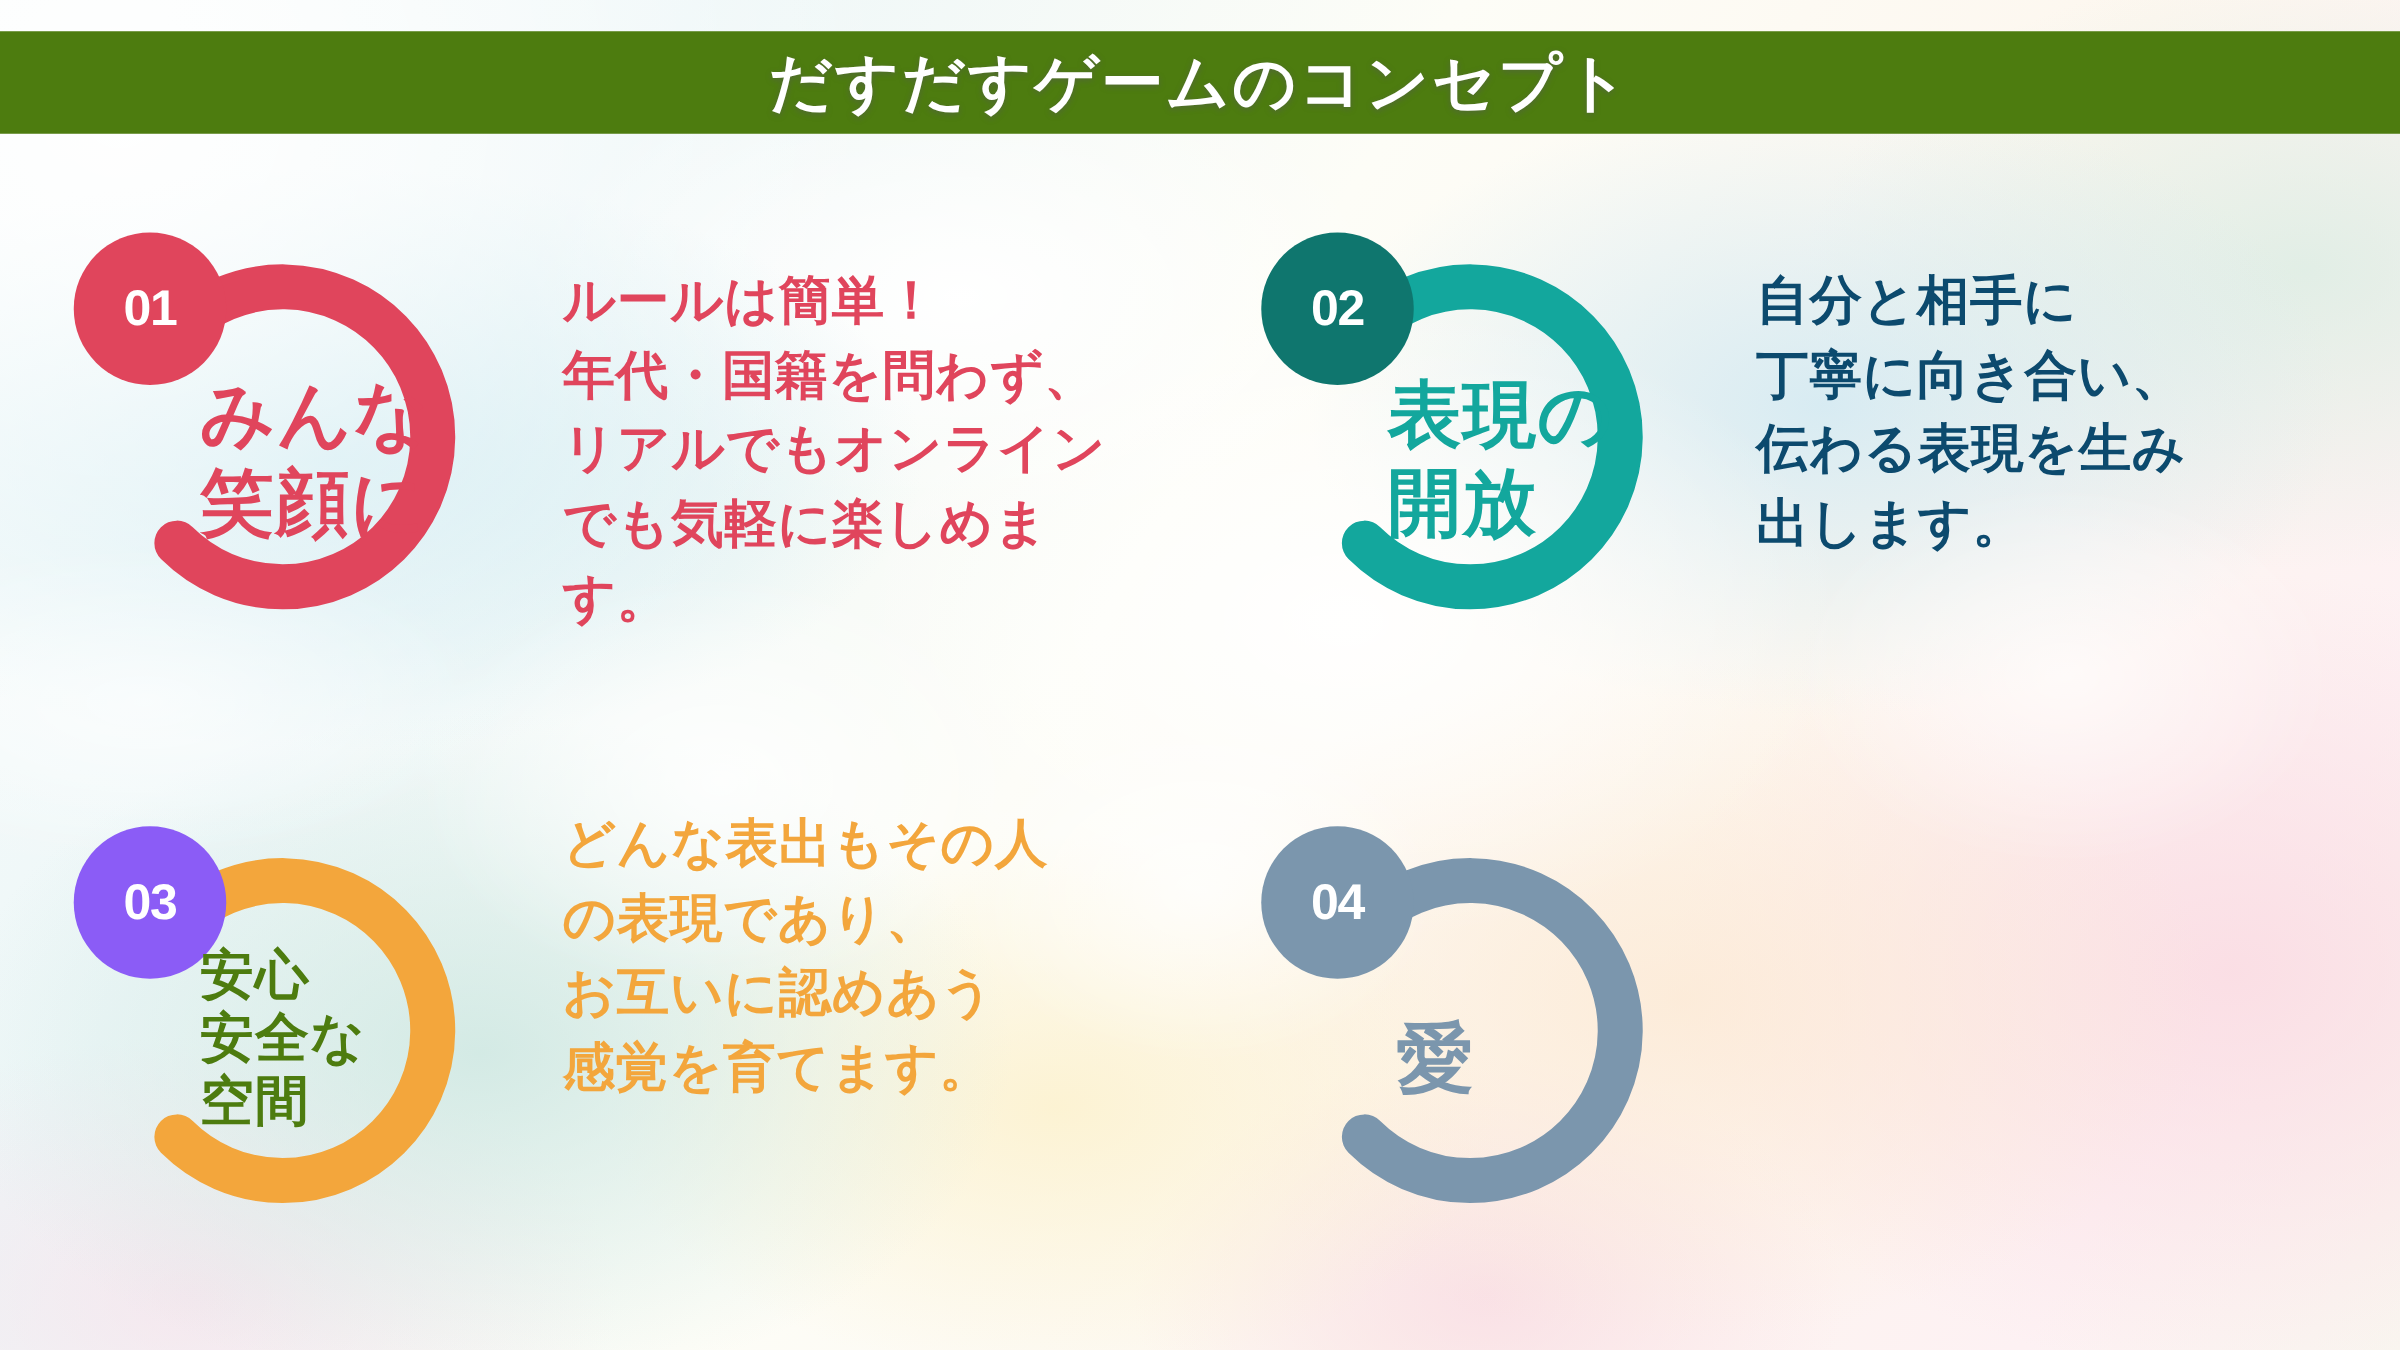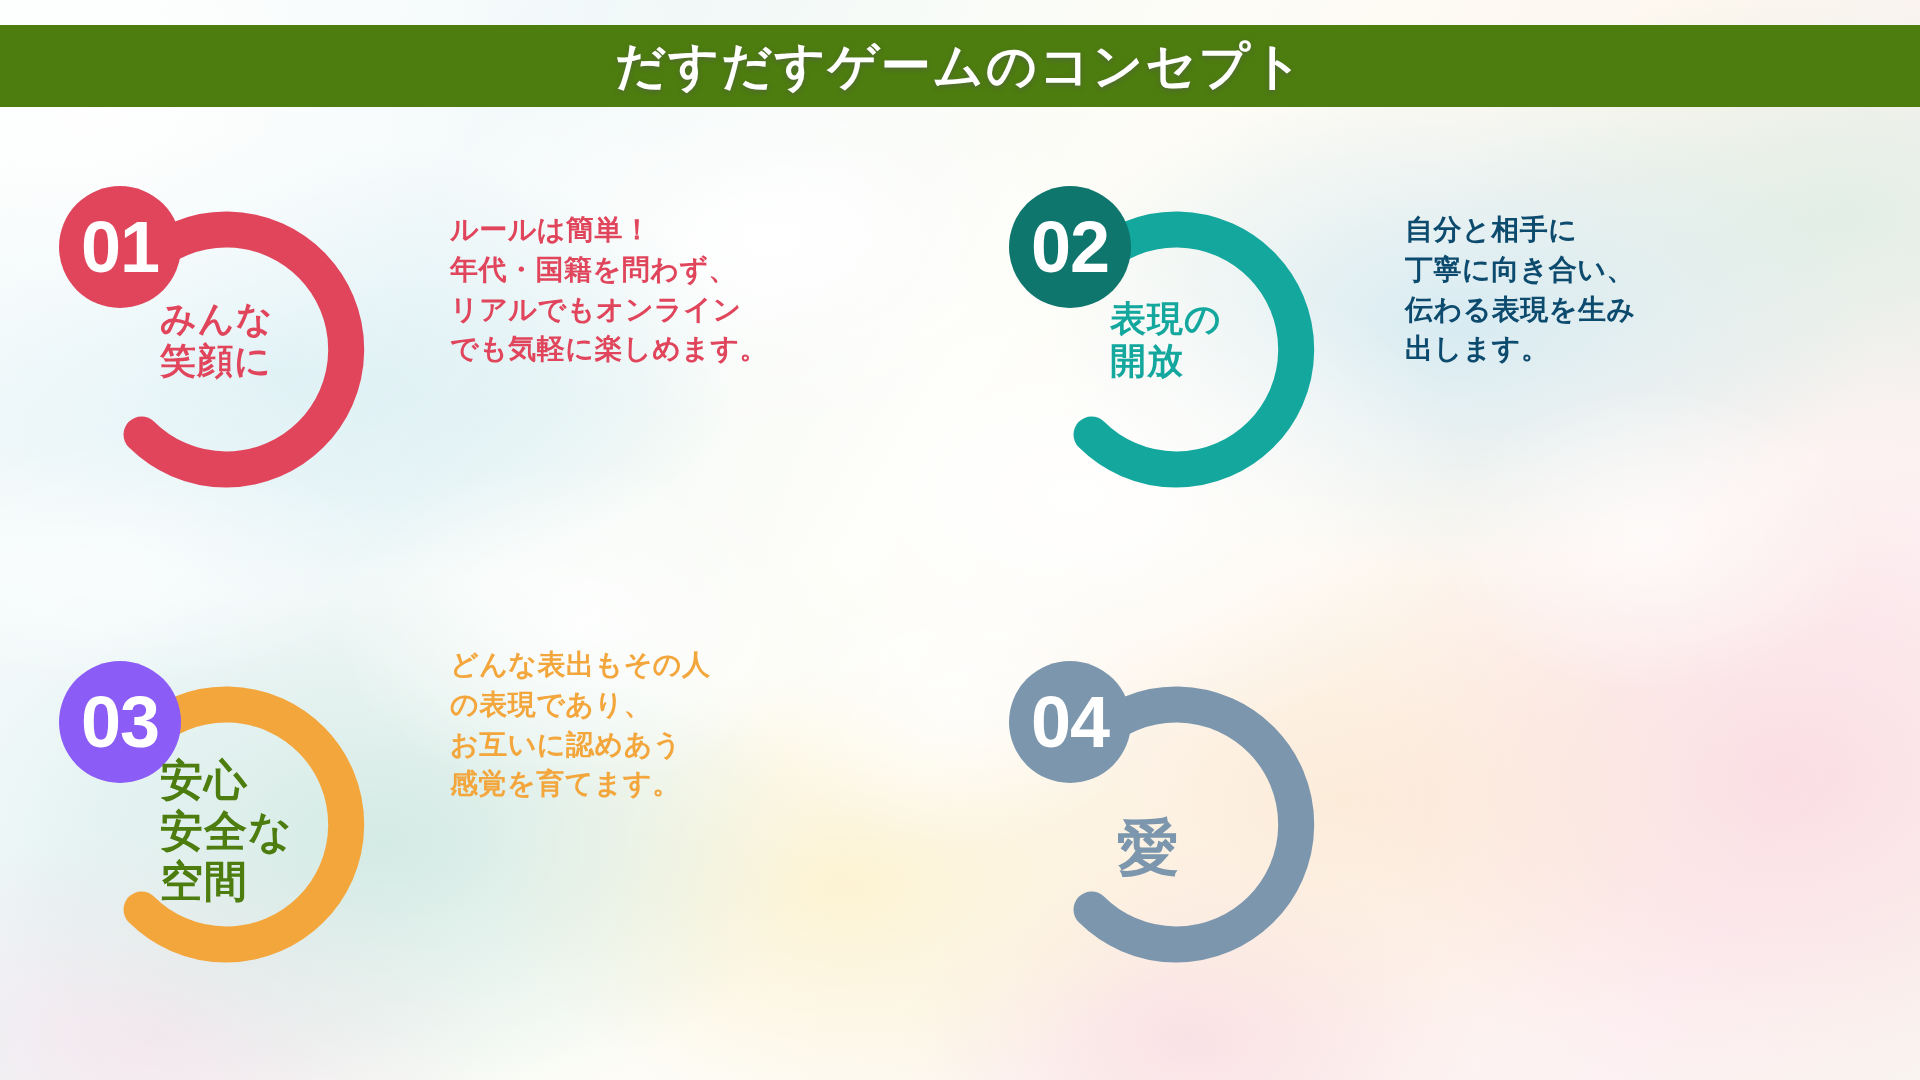--- a/index.html
+++ b/index.html
@@ -61,44 +61,44 @@
   .ring-wrap svg { position:absolute; left:0; top:0; }
 
   .badge {
     position:absolute;
     width:122px; height:122px; border-radius:50%;
     display:flex; align-items:center; justify-content:center;
     left:4px; top:6px;
   }
   .badge-num {
     color:#ffffff;
-    font-size:72px;
+    font-size:40px;
     font-weight:bold;
     letter-spacing:-1px;
     line-height:1;
     font-family:"Liberation Sans","DejaVu Sans",sans-serif;
   }
 
   .ring-label {
     position:absolute;
     left:105px; top:118px;
     width:200px;
-    font-size:36px;
+    font-size:59px;
     font-weight:bold;
     line-height:1.18;
     letter-spacing:1px;
   }
   .ring-label.single {
     left:112px; top:156px;
     font-size:62px;
   }
 
   .body-text {
     position:absolute;
-    font-size:28px;
+    font-size:42px;
     font-weight:bold;
     line-height:1.42;
     letter-spacing:0.5px;
     white-space:pre-line;
   }
 
   
   #item-01 { left:55px;   top:180px; width:860px; height:330px; }
   #item-02 { left:1005px; top:180px; width:900px; height:330px; }
   #item-03 { left:55px;   top:655px; width:860px; height:330px; }

